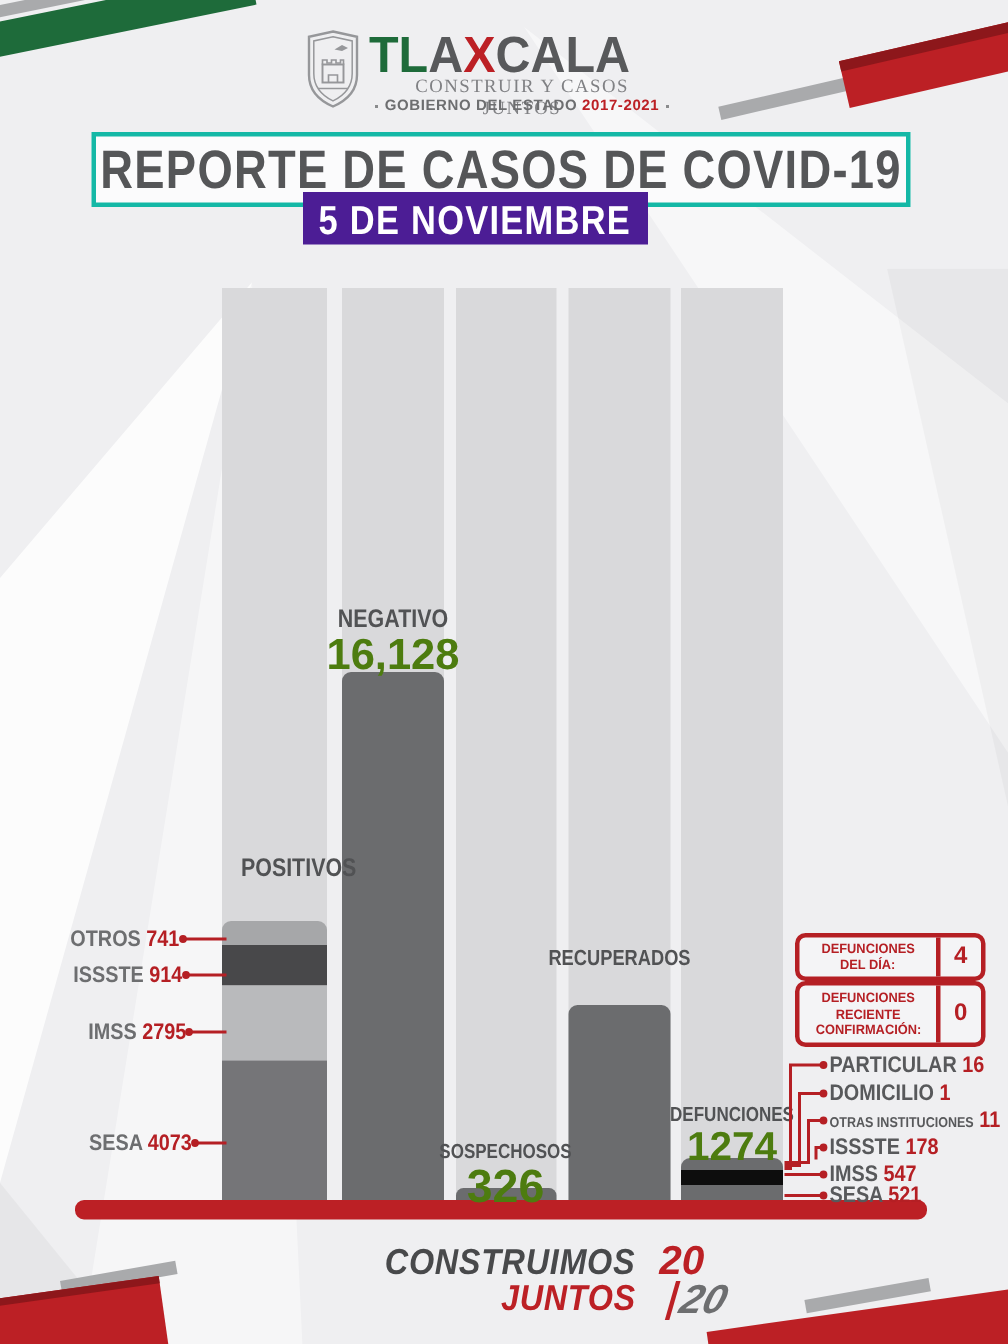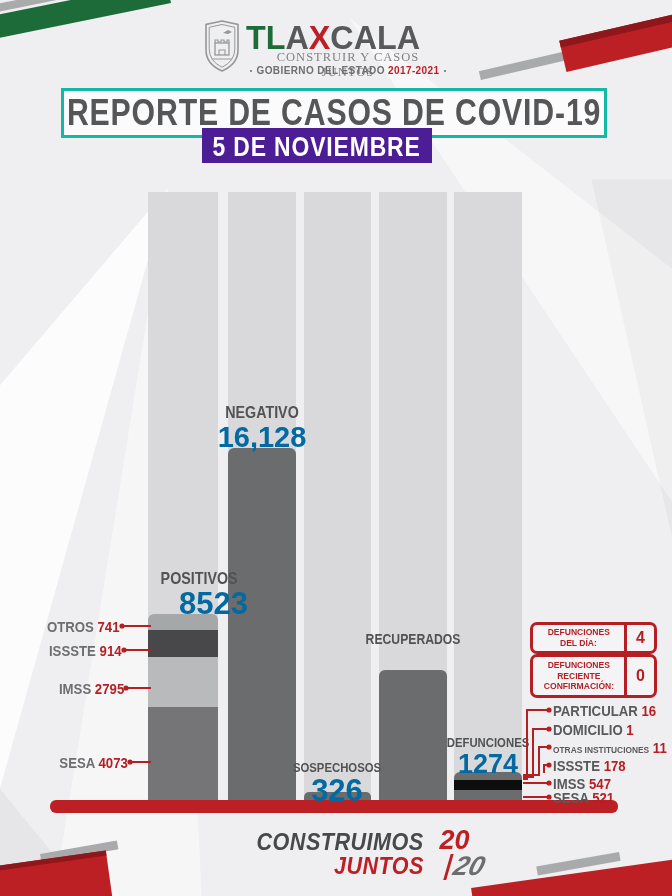--- a/index.html
+++ b/index.html
@@ -44,21 +44,21 @@
   .title-box .t{font-weight:bold;font-size:36px;color:#555658;letter-spacing:1px;white-space:nowrap;}
   .date-badge{left:202px;top:128px;width:230px;height:35px;background:#4c1d95;z-index:9;display:flex;align-items:flex-end;justify-content:center;}
   .date-badge .t{font-weight:bold;font-size:27px;color:#ffffff;letter-spacing:1px;white-space:nowrap;transform:scaleX(.85);}
   
   .col{position:absolute;top:192px;height:614px;background:#d9d9db;z-index:1;}
   .bar{position:absolute;z-index:2;}
   .rtop{border-radius:6px 6px 0 0;}
   .baseline{left:50px;top:800px;width:568px;height:13px;background:#bc2025;border-radius:6px;z-index:3;}
   .blabel{position:absolute;z-index:4;text-align:center;line-height:1.05;}
   .blabel .name{font-weight:bold;color:#515254;display:block;}
-  .blabel .val{font-weight:bold;color:#0369a1;display:block;}
+  .blabel .val{font-weight:bold;color:#4d7c0f;display:block;}
   .conn{position:absolute;inset:0;z-index:5;pointer-events:none;}
   .sideL{position:absolute;z-index:5;white-space:nowrap;transform:translateY(-50%);font-weight:bold;font-size:15px;}
   .sideL .n{color:#6d6e70;} .sideL .v{color:#b51f24;}
   .sideR{position:absolute;left:553px;z-index:6;white-space:nowrap;transform:translateY(-50%);font-weight:bold;font-size:15px;}
   .sideR .n{color:#58595b;} .sideR .v{color:#b51f24;}
   .sideR.small .n{font-size:9.5px;}
   
   .ibox{position:absolute;left:530px;width:121px;border:3px solid #b51f24;border-radius:7px;background:rgba(255,255,255,.35);display:flex;z-index:6;}
   .ibox .lab{flex:1;display:flex;flex-direction:column;align-items:center;justify-content:center;padding:2px 1px;}
   .ibox .lab span{font-size:9px;font-weight:bold;color:#b51f24;line-height:1.2;transform:scaleX(.95);white-space:nowrap;}
@@ -132,21 +132,20 @@
 <div class="bar rtop" style="left:304px;top:792px;width:67px;height:14px;background:#6b6c6e;border-radius:5px 5px 0 0;"></div>
 <div class="bar rtop" style="left:379px;top:670px;width:68px;height:136px;background:#6b6c6e;"></div>
 <div class="bar rtop" style="left:454px;top:772px;width:68px;height:8px;background:#6b6c6e;"></div>
 <div class="bar" style="left:454px;top:780px;width:68px;height:10px;background:#0d0d0d;"></div>
 <div class="bar" style="left:454px;top:790px;width:68px;height:16px;background:#6b6c6e;"></div>
 
 <div class="abs baseline"></div>
 
 <div class="blabel" style="left:118px;top:570px;width:130px;text-align:right;">
   <span class="name cx" style="font-size:17px;">POSITIVOS</span>
-  <span class="val" style="font-size:31px;">8523</span>
 </div>
 <div class="blabel" style="left:197px;top:404px;width:130px;">
   <span class="name cx" style="font-size:17px;">NEGATIVO</span>
   <span class="val" style="font-size:29px;">16,128</span>
 </div>
 <div class="blabel" style="left:272px;top:761px;width:130px;">
   <span class="name cx" style="font-size:13.5px;">SOSPECHOSOS</span>
   <span class="val" style="font-size:31px;">326</span>
 </div>
 <div class="blabel" style="left:348px;top:632px;width:130px;">

